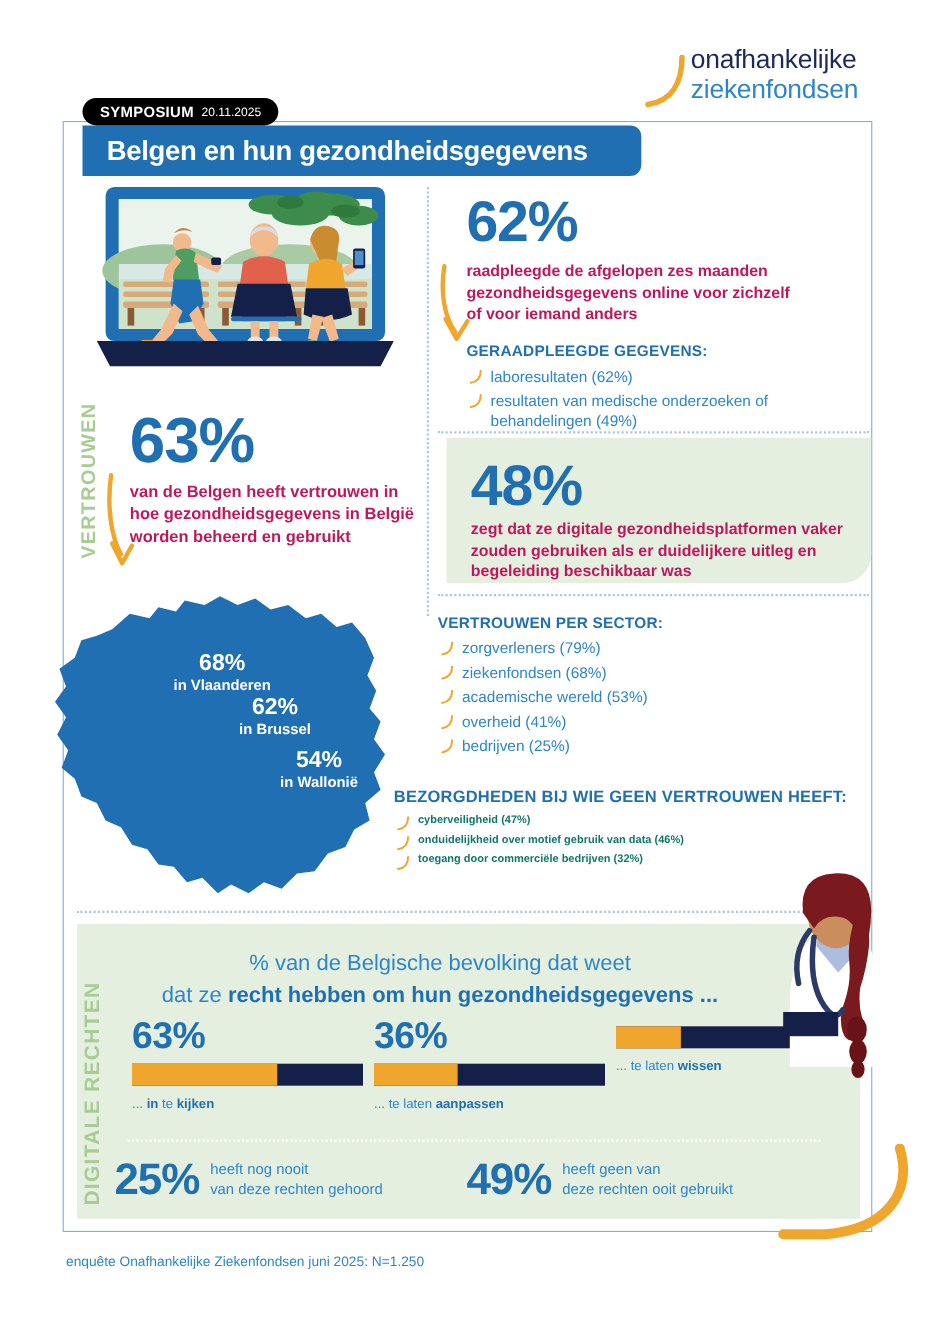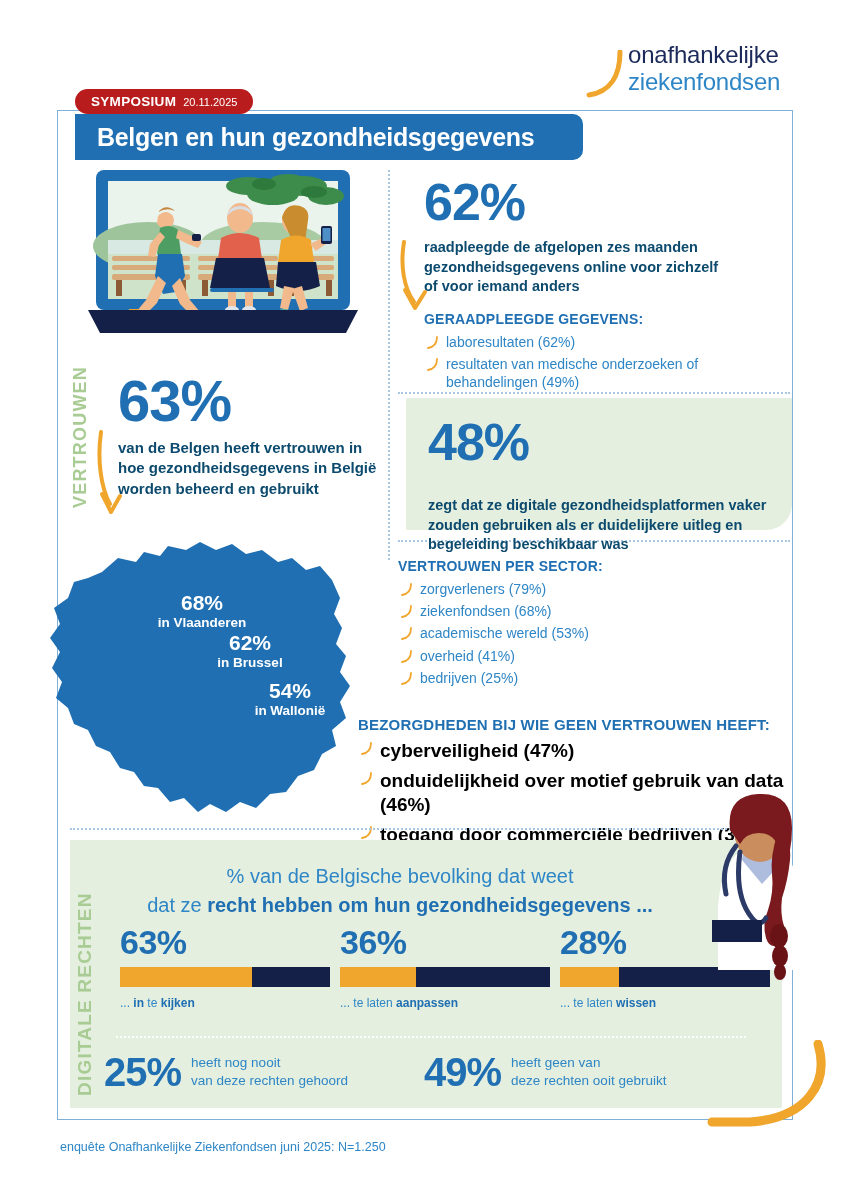--- a/index.html
+++ b/index.html
@@ -19,33 +19,33 @@
   .logo-l2{font-size:24px;font-weight:400;color:#2E86C6;letter-spacing:-.2px;}
 
   
   .frame{position:absolute;left:57px;top:110px;width:736px;height:1010px;
          border:1.5px solid #7FB0D8;box-sizing:border-box;background:#fff;}
 
   
   .banner{position:absolute;left:75px;top:114px;width:508px;height:46px;
           background:#1F6FB2;border-radius:0 10px 10px 0;display:flex;align-items:center;}
   .banner-title{color:#fff;font-size:25px;font-weight:bold;margin-left:22px;letter-spacing:-.3px;}
-  .pill{position:absolute;left:75px;top:89px;height:25px;background:#b91c1c;
+  .pill{position:absolute;left:75px;top:89px;height:25px;background:#000000;
         border-radius:13px;display:flex;align-items:center;padding:0 16px;}
   .pill-a{color:#fff;font-size:13.5px;font-weight:bold;letter-spacing:.3px;}
   .pill-b{color:#fff;font-size:11px;font-weight:normal;margin-left:7px;}
 
   
   .big{font-size:52px;font-weight:bold;color:#1F6FB2;line-height:1;letter-spacing:-1px;}
-  .lead{font-size:14.5px;font-weight:bold;color:#0c4a6e;line-height:1.35;}
+  .lead{font-size:14.5px;font-weight:bold;color:#be185d;line-height:1.35;}
   .head{font-size:14px;font-weight:bold;color:#1F6FB2;letter-spacing:.2px;}
   ul.blist{list-style:none;margin:6px 0 0 0;padding:0;}
   ul.blist li{position:relative;padding-left:22px;margin-bottom:4px;
               font-size:14px;color:#2E86C6;line-height:1.3;}
-  ul.blist li.bold{font-weight:bold;color:#000000;font-size:19px;margin-bottom:5px;}
+  ul.blist li.bold{font-weight:bold;color:#0f766e;font-size:10px;margin-bottom:5px;}
   .sw{position:absolute;left:2px;top:3px;width:13px;height:13px;}
 
   
   .illu{position:absolute;left:88px;top:168px;width:270px;height:172px;}
 
   
   .vdot{position:absolute;border-left:2px dotted #A9C7E0;}
   .hdot{position:absolute;border-top:2px dotted #A9C7E0;}
   .hdotw{position:absolute;border-top:2px dotted #ffffff;}
 
@@ -233,21 +233,21 @@
   <svg class="arrow" style="left:398px;top:240px;width:34px;height:78px;" viewBox="0 0 34 78">
     <path d="M6 2 C2 26 6 48 16 62" fill="none" stroke="#F0A62C" stroke-width="4" stroke-linecap="round"></path>
     <path d="M7 50 L17 68 L27 52" fill="none" stroke="#F0A62C" stroke-width="4" stroke-linecap="round" stroke-linejoin="round"></path>
   </svg>
 
   <div class="hdot" style="left:398px;top:392px;width:392px;"></div>
   <div class="hdot" style="left:398px;top:540px;width:392px;"></div>
 
   <div class="gbox">
     <div class="big" style="position:absolute;left:22px;top:18px;">48%</div>
-    <div class="lead" style="position:absolute;left:22px;top:74px;width:348px;margin-top:24px;">zegt dat ze digitale gezondheidsplatformen vaker zouden gebruiken als er duidelijkere uitleg en begeleiding beschikbaar was</div>
+    <div class="lead" style="position:absolute;left:22px;top:74px;width:348px;">zegt dat ze digitale gezondheidsplatformen vaker zouden gebruiken als er duidelijkere uitleg en begeleiding beschikbaar was</div>
   </div>
 
   <div class="sector">
     <div class="head">VERTROUWEN PER SECTOR:</div>
     <ul class="blist">
       <li><svg class="sw" viewBox="0 0 13 13">
             <path d="M11 1 C11 7 8 11 2 12" fill="none" stroke="#F0A62C" stroke-width="1.8" stroke-linecap="round"></path>
           </svg><span>zorgverleners (79%)</span></li>
       <li><svg class="sw" viewBox="0 0 13 13">
             <path d="M11 1 C11 7 8 11 2 12" fill="none" stroke="#F0A62C" stroke-width="1.8" stroke-linecap="round"></path>
@@ -342,21 +342,20 @@
     <div class="pc">36%</div>
     <div class="bar">
       <div class="fill" style="width: 36%;"></div>
     </div>
     <div class="blabel">
       <span>... te laten </span><b>aanpassen</b>
     </div>
   </div>
 
   <div class="metric" style="left:560px;">
-    <div class="pc">28%</div>
     <div class="bar">
       <div class="fill" style="width: 28%;"></div>
     </div>
     <div class="blabel">
       <span>... te laten </span><b>wissen</b>
     </div>
   </div>
 
   <div class="hdotw" style="left:116px;top:1036px;width:630px;"></div>
 

